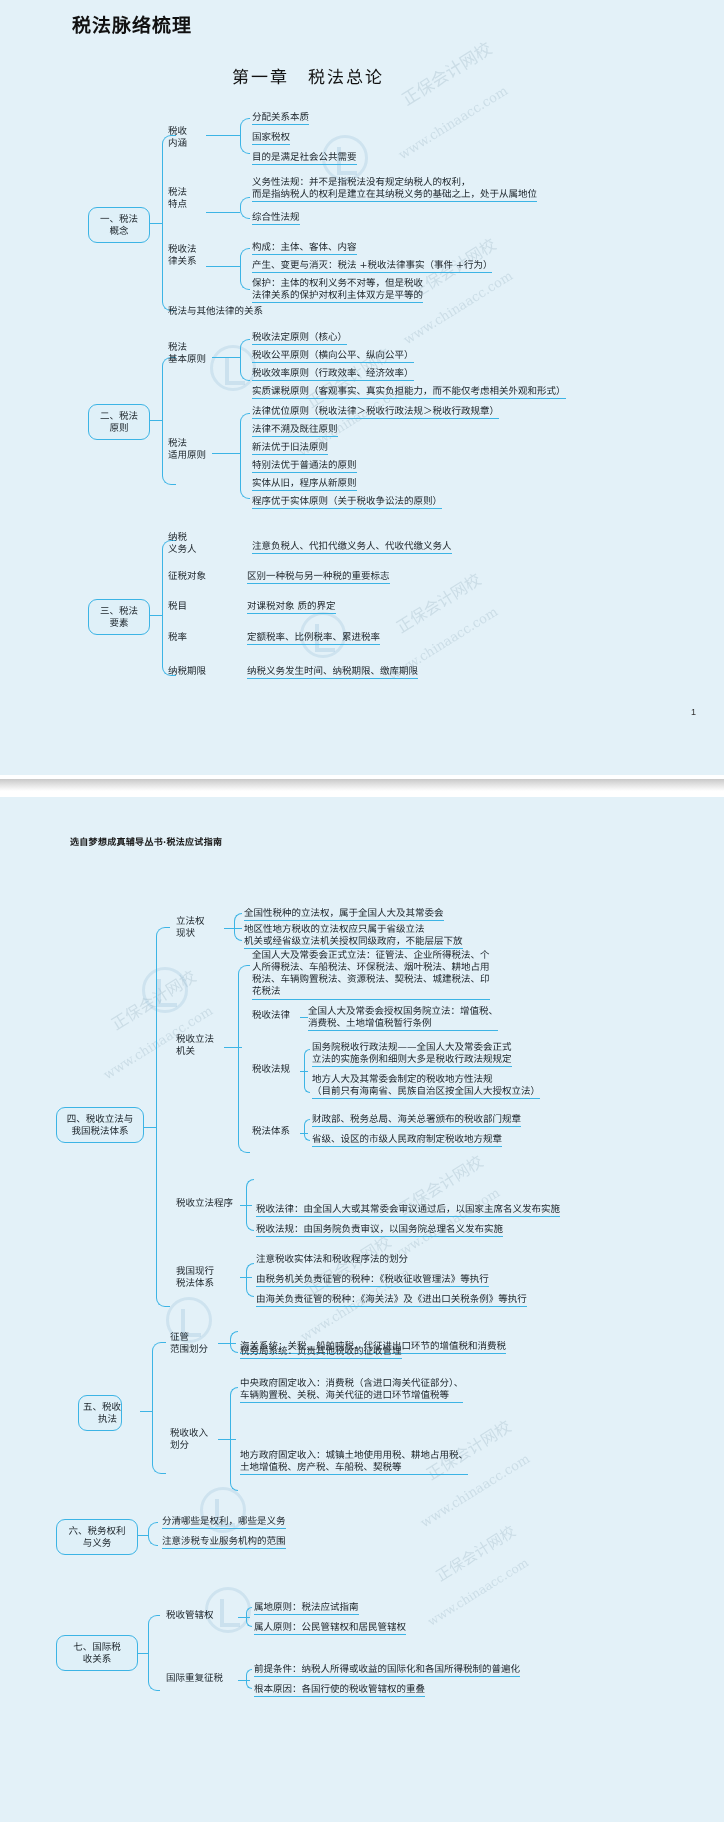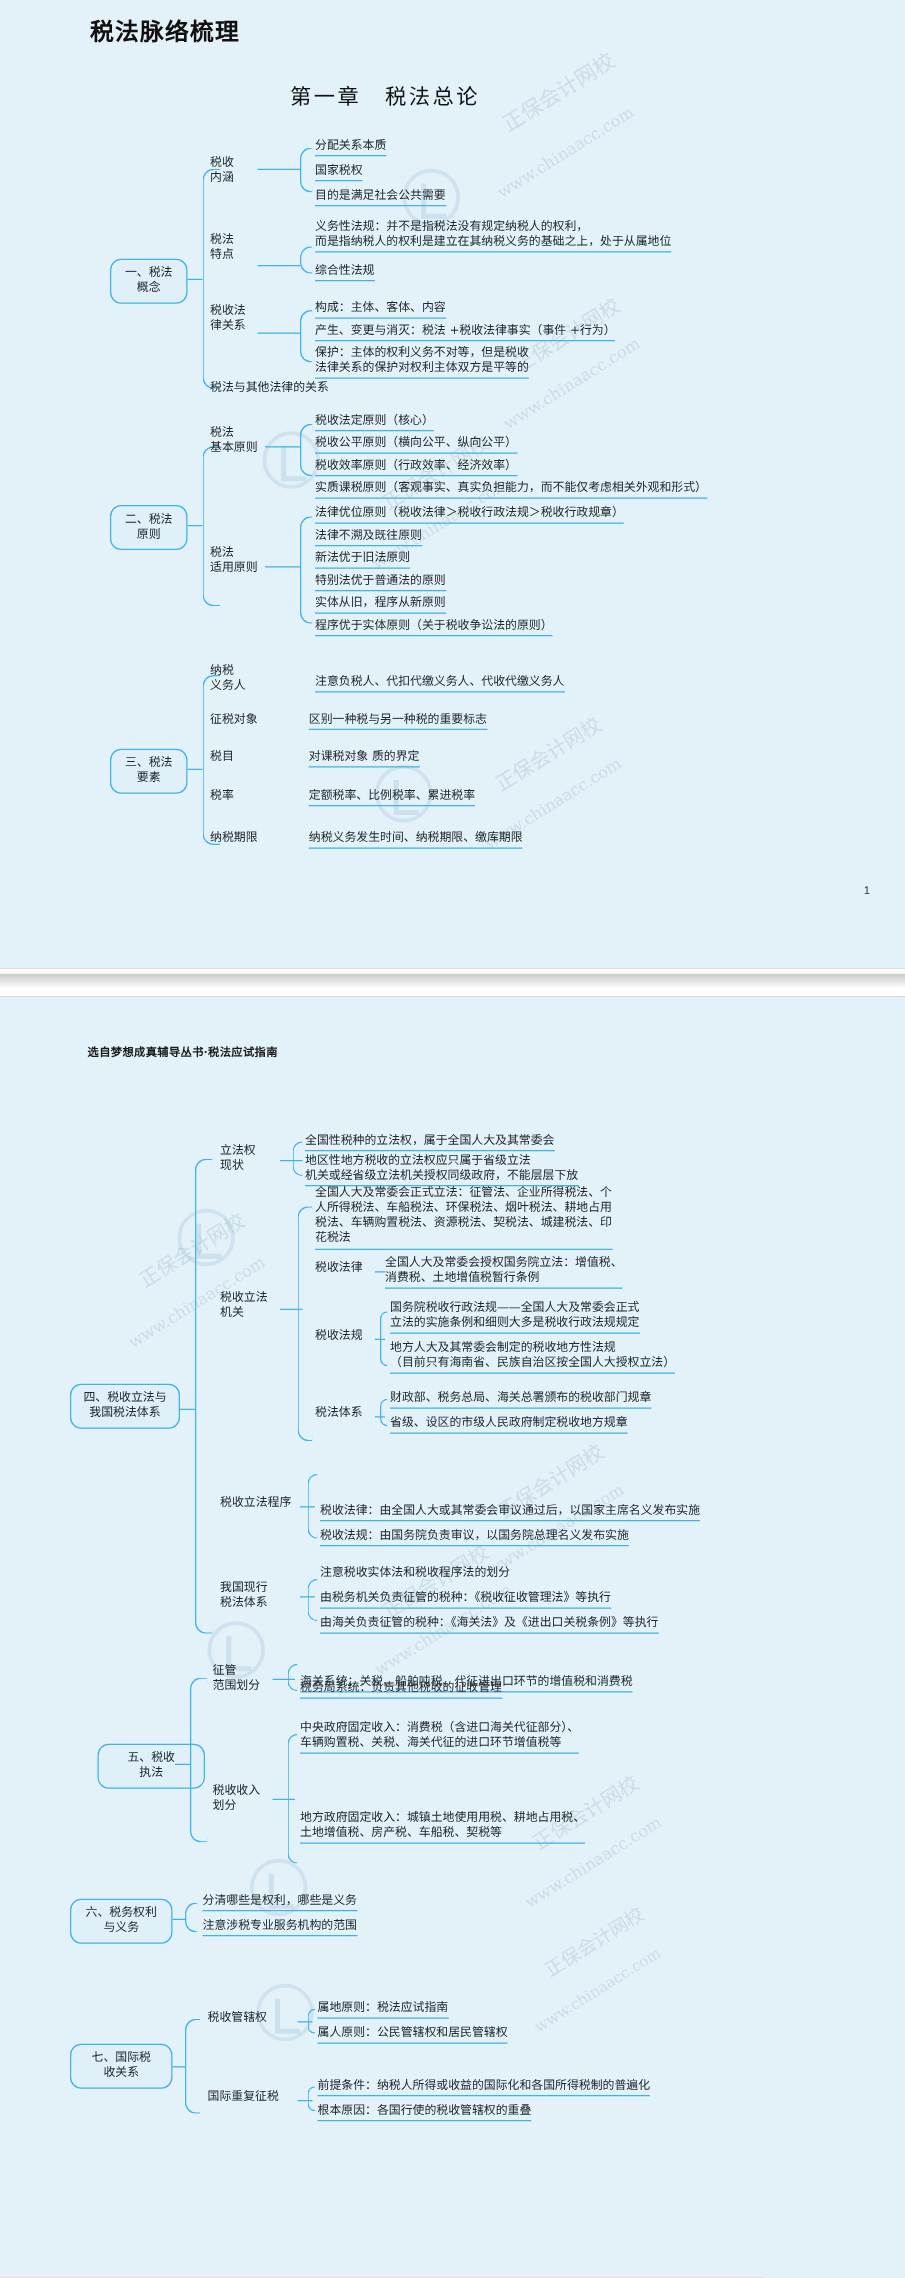--- a/index.html
+++ b/index.html
@@ -4,21 +4,21 @@
 <style>
   * { box-sizing: border-box; }
   html, body {
     margin: 0; padding: 0;
     background: #ffffff;
     font-family: "DejaVu Sans", "Liberation Sans", sans-serif;
   }
   #root {
     width: 724px;
     position: relative;
-    background: #ef4444;
+    background: #5eead4;
   }
   .page {
     width: 724px;
     background: #e3f1f8;
     position: relative;
     overflow: hidden;
   }
   .page-1 { height: 775px; }
   .page-gap {
     width: 724px;
@@ -314,21 +314,21 @@
     <div class="node lvl3" style="left:256px; top:426px;">税收法规：由国务院负责审议，以国务院总理名义发布实施</div>
 
     <div class="node lvl2" style="left:176px; top:468px;">我国现行
 税法体系</div>
     <div class="hl" style="left:240px; top:480px; width:12px;"></div>
     <div class="br" style="left:246px; top:466px; width:8px; height:34px;"></div>
     <div class="node lvl3 nb" style="left:256px; top:456px;">注意税收实体法和税收程序法的划分</div>
     <div class="node lvl3" style="left:256px; top:476px;">由税务机关负责征管的税种：《税收征收管理法》等执行</div>
     <div class="node lvl3" style="left:256px; top:496px;">由海关负责征管的税种：《海关法》及《进出口关税条例》等执行</div>
 
-    <div class="node lvl1" style="left:78px; top:598px; width:86px;">五、税收
+    <div class="node lvl1" style="left:78px; top:598px; width:44px;text-align:right;">五、税收
 执法</div>
     <div class="hl" style="left:140px; top:614px; width:12px;"></div>
     <div class="br" style="left:152px; top:545px; width:14px; height:132px;"></div>
 
     <div class="node lvl2" style="left:170px; top:534px;">征管
 范围划分</div>
     <div class="hl" style="left:218px; top:546px; width:18px;"></div>
     <div class="br" style="left:230px; top:534px; width:8px; height:22px;"></div>
     <div class="node lvl3" style="left:240px; top:514px;margin-top:29px;">海关系统：关税、船舶吨税、代征进出口环节的增值税和消费税</div>
     <div class="node lvl3" style="left:240px; top:548px;">税务局系统：负责其他税收的征收管理</div>

